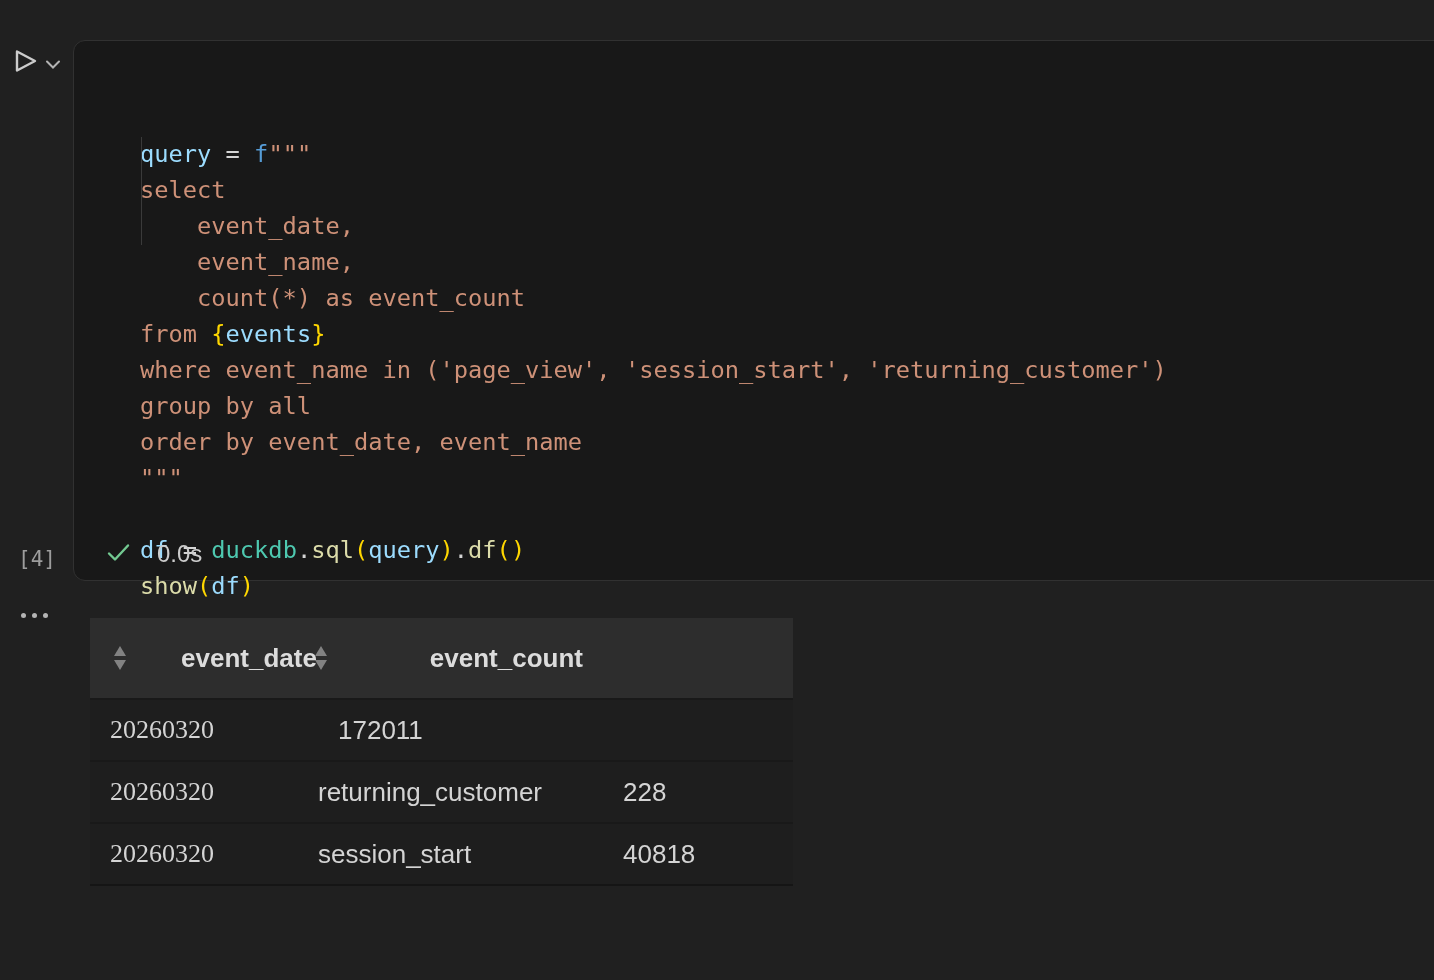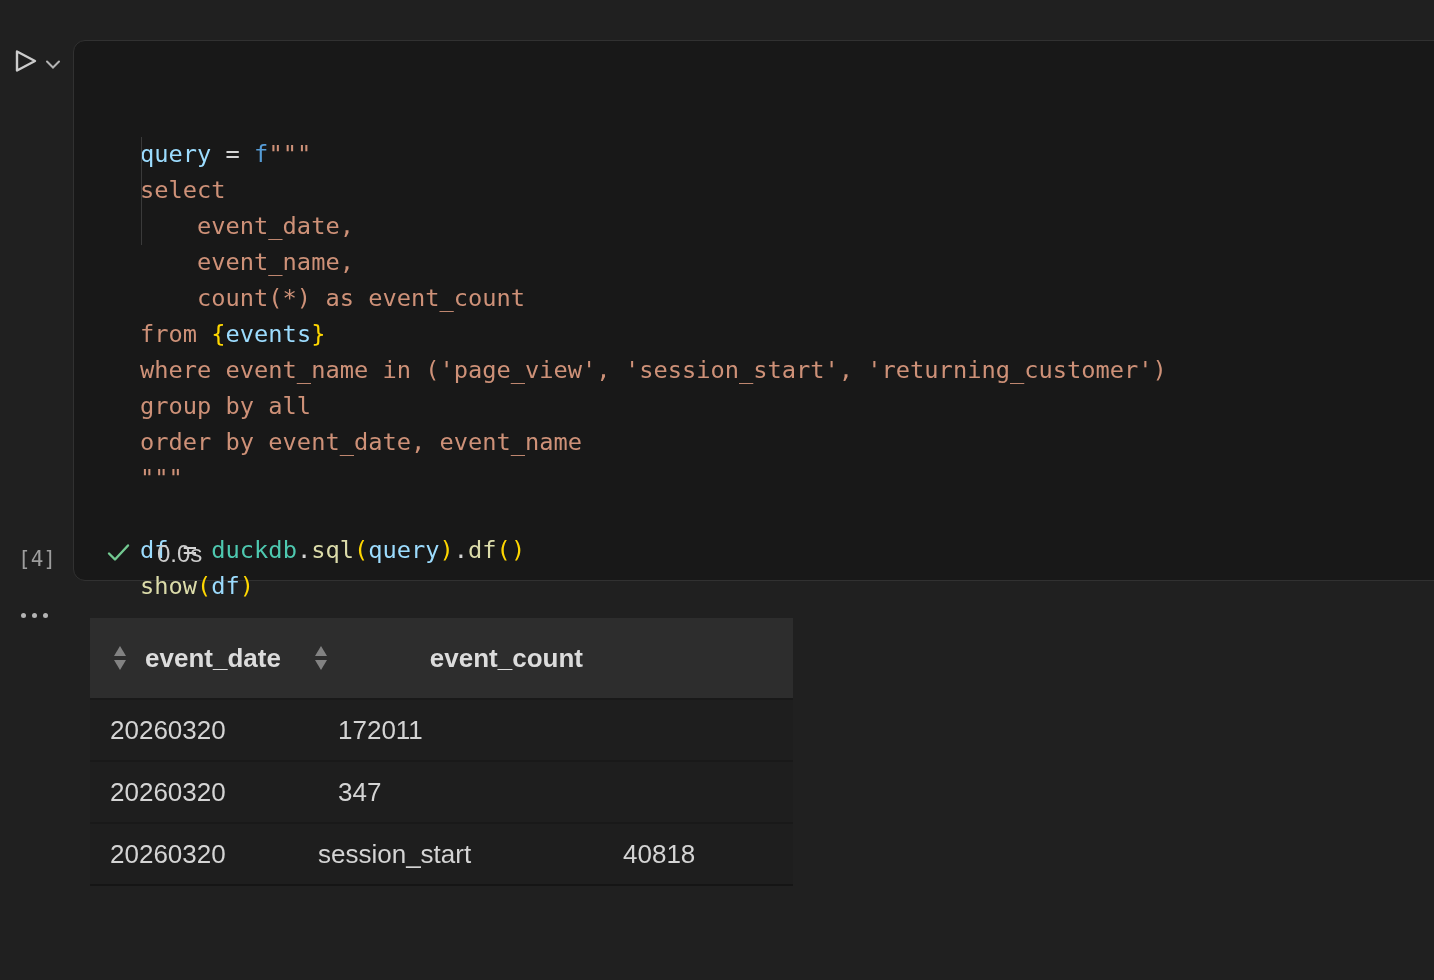--- a/index.html
+++ b/index.html
@@ -52,38 +52,38 @@
   }
   .exec-time { font-size:24px; color:#cccccc; }
 
   
   .df-table { position:absolute; left:90px; top:618px; width:703px; }
   .thead {
     display:grid; grid-template-columns:208px 285px 210px;
     height:80px; background:#2d2d2d;
   }
   .th { display:flex; align-items:center; font-weight:700; font-size:26px; color:#dcdcdc; cursor:pointer; }
-  .th1 { padding-left:23px; }
+  .th1 { padding-left:23px;gap:36px; }
   .th1 .sort-icon { margin-right:19px; }
   .th2 { padding-left:20px; padding-right:34px; justify-content:space-between; }
   .th3 { padding-left:16px;justify-content:space-between; }
   .th3 .sort-icon { margin-right:11px; }
 
   .sort-icon { display:flex; flex-direction:column; align-items:center; width:13px; flex:0 0 13px; }
   .tri-up   { width:0; height:0; border-left:6.5px solid transparent; border-right:6.5px solid transparent; border-bottom:10px solid #828282; }
   .tri-down { width:0; height:0; border-left:6.5px solid transparent; border-right:6.5px solid transparent; border-top:10px solid #828282; margin-top:4px; }
 
   .tbody { border-bottom:2px solid #151515; }
   .trow {
     display:grid; grid-template-columns:208px 285px 210px;
     height:62px; background:#1e1e1e;
     border-top:2px solid #191919;
   }
   .td { display:flex; align-items:center; font-size:26px; color:#d4d4d4; }
-  .td1 { padding-left:20px; }
+  .td1 { padding-left:20px;font-family:Liberation Serif, serif; }
   .td2 { padding-left:20px; }
   .td3 { padding-left:40px; }
 </style>
 </head>
 <body>
 
 <div>
 
   <div class="run-button">
     <span>
@@ -136,21 +136,22 @@
           <span>event_count</span>
         </div>
       </div>
     <div class="tbody" id="table-body">
         <div class="trow">
           <div class="td td1">20260320</div>
           <div class="td td3">172011</div>
         </div>
         <div class="trow">
           <div class="td td1">20260320</div>
-          <div class="td td3">347</div>
+          <div class="td td2">returning_customer</div>
+          <div class="td td3">228</div>
         </div>
         <div class="trow">
           <div class="td td1">20260320</div>
           <div class="td td2">session_start</div>
           <div class="td td3">40818</div>
         </div>
       </div>
   </div>
 
 </div>

